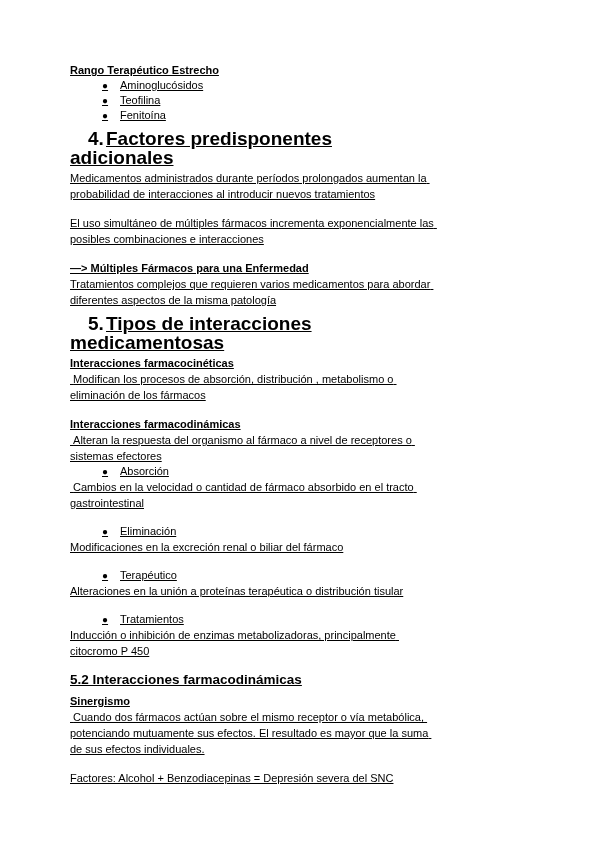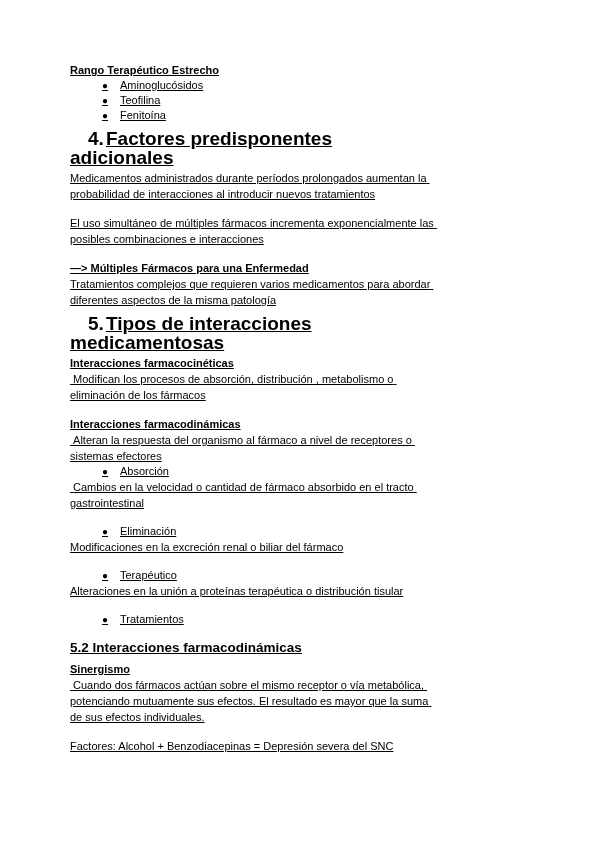--- a/index.html
+++ b/index.html
@@ -104,18 +104,19 @@
     <div class="bullet">
       <span class="dot">●</span>
       <span>Terapéutico</span>
     </div>
     <div class="para">Alteraciones en la unión a proteínas terapéutica o distribución tisular</div>
     <div class="spacer"></div>
     <div class="bullet">
       <span class="dot">●</span>
       <span>Tratamientos</span>
     </div>
+    <div class="para">Inducción o inhibición de enzimas metabolizadoras, principalmente citocromo P 450</div>
     <div class="h2">5.2 Interacciones farmacodinámicas</div>
     <div class="bold-line">Sinergismo</div>
     <div class="para"> Cuando dos fármacos actúan sobre el mismo receptor o vía metabólica, potenciando mutuamente sus efectos. El resultado es mayor que la suma de sus efectos individuales.</div>
     <div class="spacer"></div>
     <div class="para">Factores: Alcohol + Benzodiacepinas = Depresión severa del SNC</div>
   </div>
 
 </body></html>

